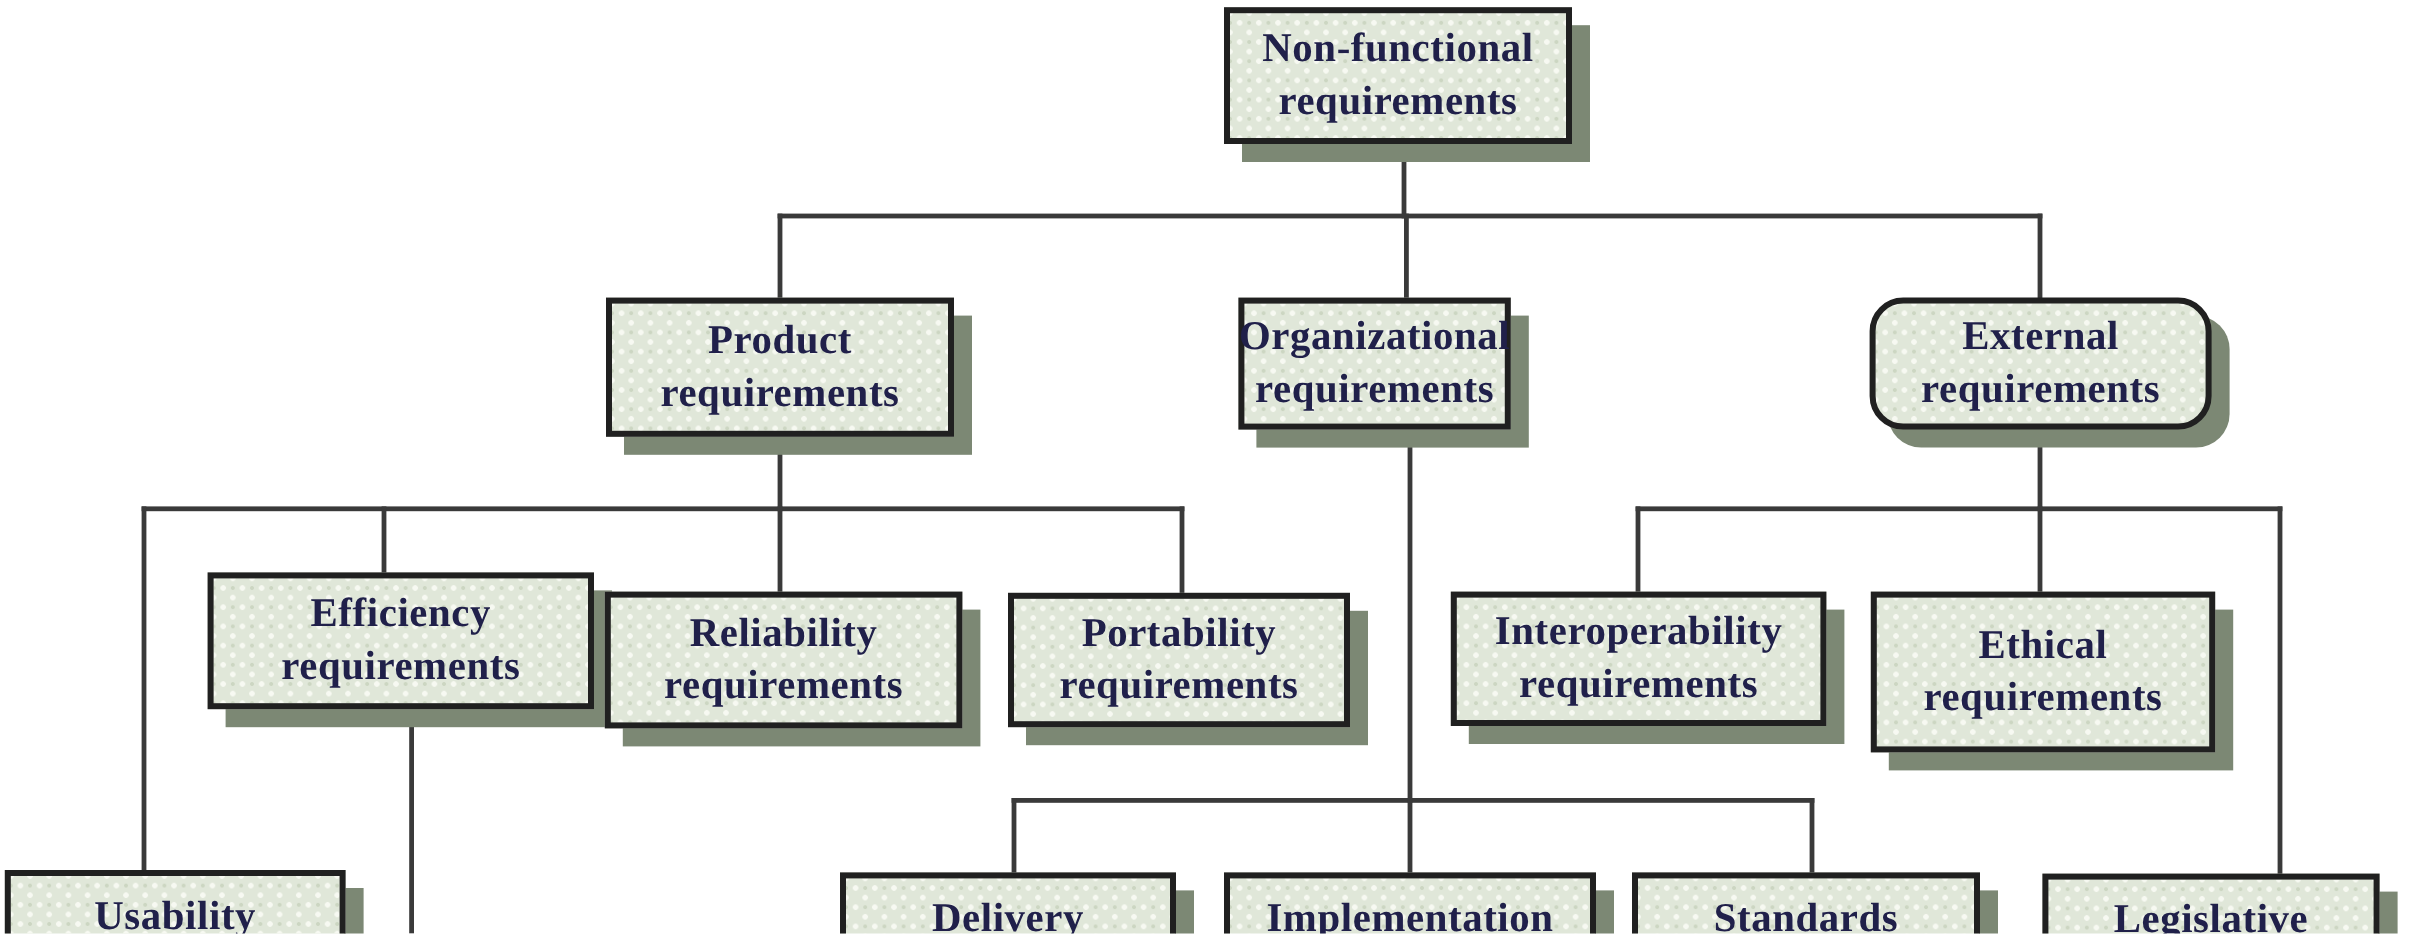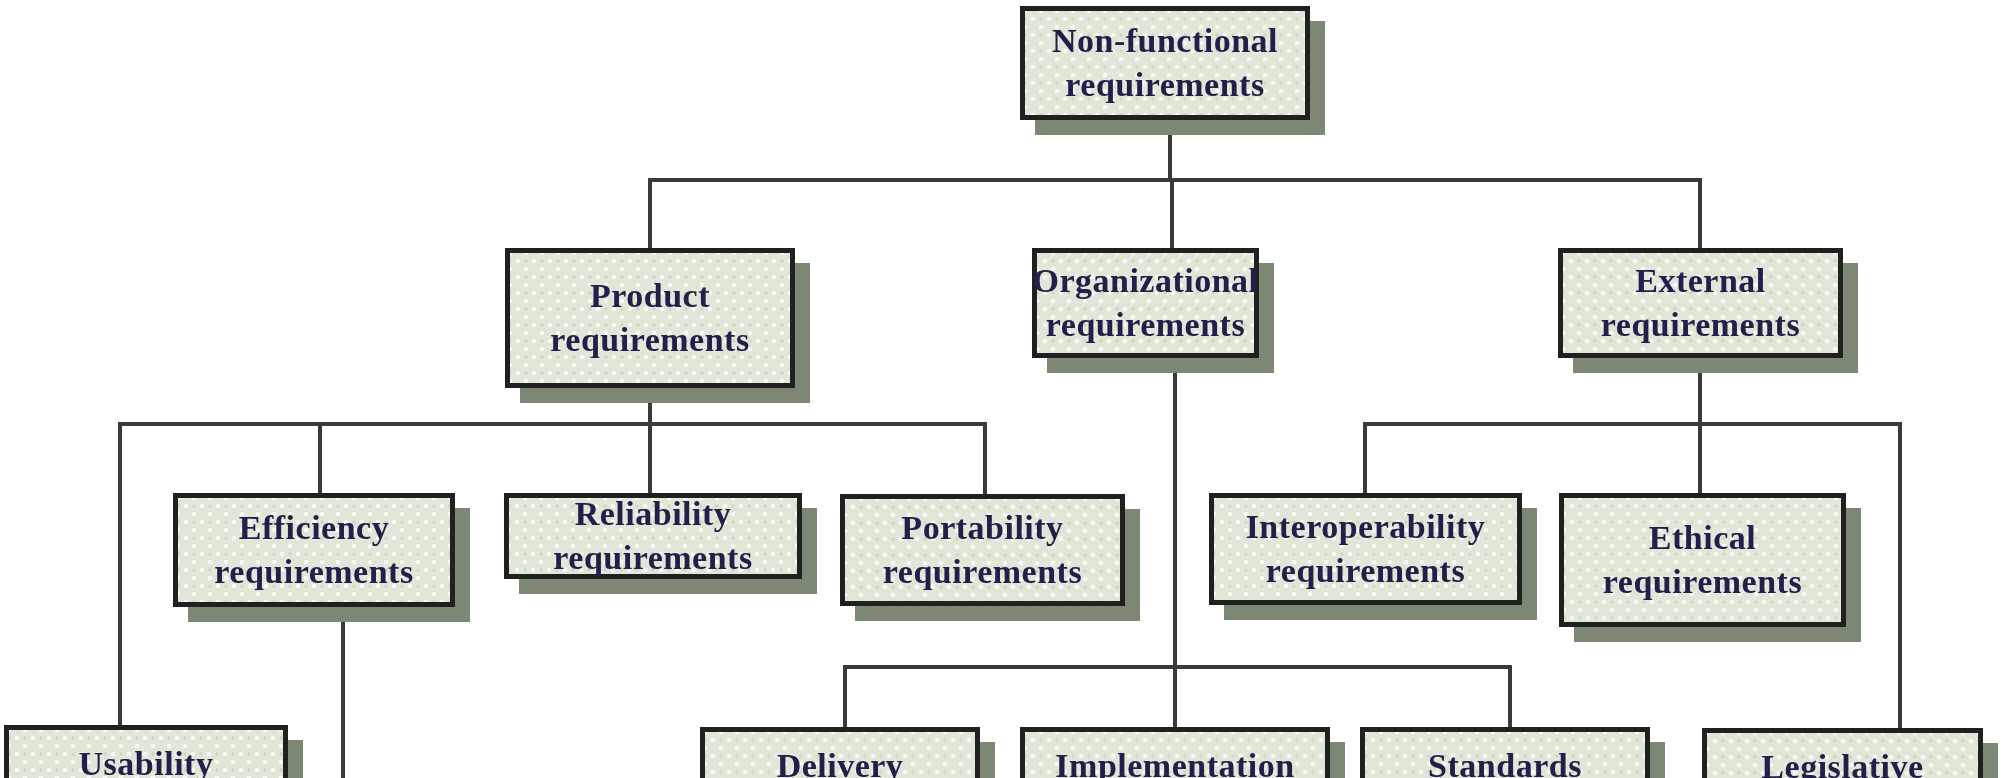--- a/index.html
+++ b/index.html
@@ -51,33 +51,33 @@
     <div class="line" style="left: 1173px; top: 665px; width: 4px; height: 66px;"></div>
     <div class="line" style="left: 1508px; top: 665px; width: 4px; height: 66px;"></div>
     <div class="line" style="left: 1698px; top: 356px; width: 4px; height: 70px;"></div>
     <div class="line" style="left: 1363px; top: 422px; width: 539px; height: 4px;"></div>
     <div class="line" style="left: 1363px; top: 422px; width: 4px; height: 75px;"></div>
     <div class="line" style="left: 1698px; top: 422px; width: 4px; height: 75px;"></div>
     <div class="line" style="left: 1898px; top: 422px; width: 4px; height: 310px;"></div>
     <div class="node" style="left: 1020px; top: 6px; width: 290px; height: 114px;">
       <span class="lbl">Non-functional requirements</span>
     </div>
-    <div class="node" style="left: 505px; top: 248px; width: 290px; height: 140px;">
+    <div class="node" style="left: 505px; top: 248px; width: 290px; height: 116px;">
       <span class="lbl">Product requirements</span>
     </div>
     <div class="node" style="left: 1032px; top: 248px; width: 227px; height: 110px;">
       <span class="lbl">Organizational requirements</span>
     </div>
-    <div class="node" style="left: 1558px; top: 248px; width: 285px; height: 110px;">
+    <div class="node" style="left: 1558px; top: 248px; width: 285px; height: 110px; border-radius: 28px;">
       <span class="lbl">External requirements</span>
     </div>
-    <div class="node" style="left: 173px; top: 493px; width: 282px; height: 114px; align-items: center;">
+    <div class="node" style="left: 173px; top: 477px; width: 322px; height: 114px; align-items: center;">
       <span class="lbl">Efficiency requirements</span>
     </div>
-    <div class="node" style="left: 504px; top: 493px; width: 298px; height: 86px;">
+    <div class="node" style="left: 504px; top: 493px; width: 298px; height: 114px;">
       <span class="lbl">Reliability requirements</span>
     </div>
     <div class="node" style="left: 1209px; top: 493px; width: 313px; height: 112px;">
       <span class="lbl">Interoperability requirements</span>
     </div>
     <div class="node" style="left: 840px; top: 494px; width: 285px; height: 112px;">
       <span class="lbl">Portability requirements</span>
     </div>
     <div class="node" style="left: 1559px; top: 493px; width: 287px; height: 134px;">
       <span class="lbl">Ethical requirements</span>

